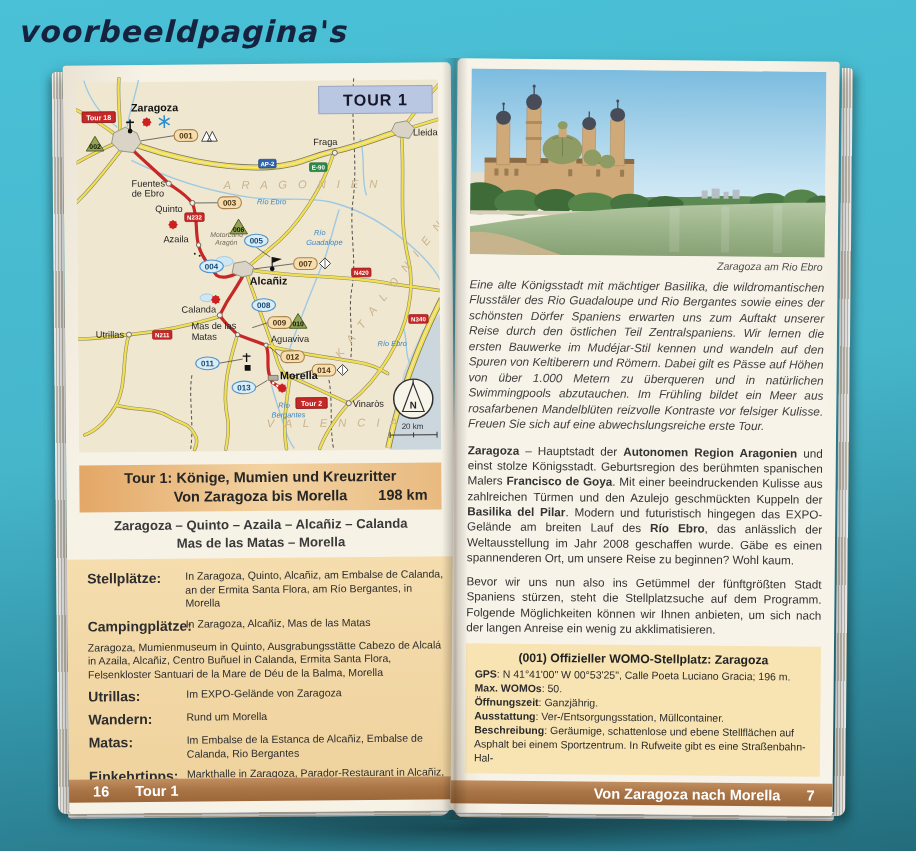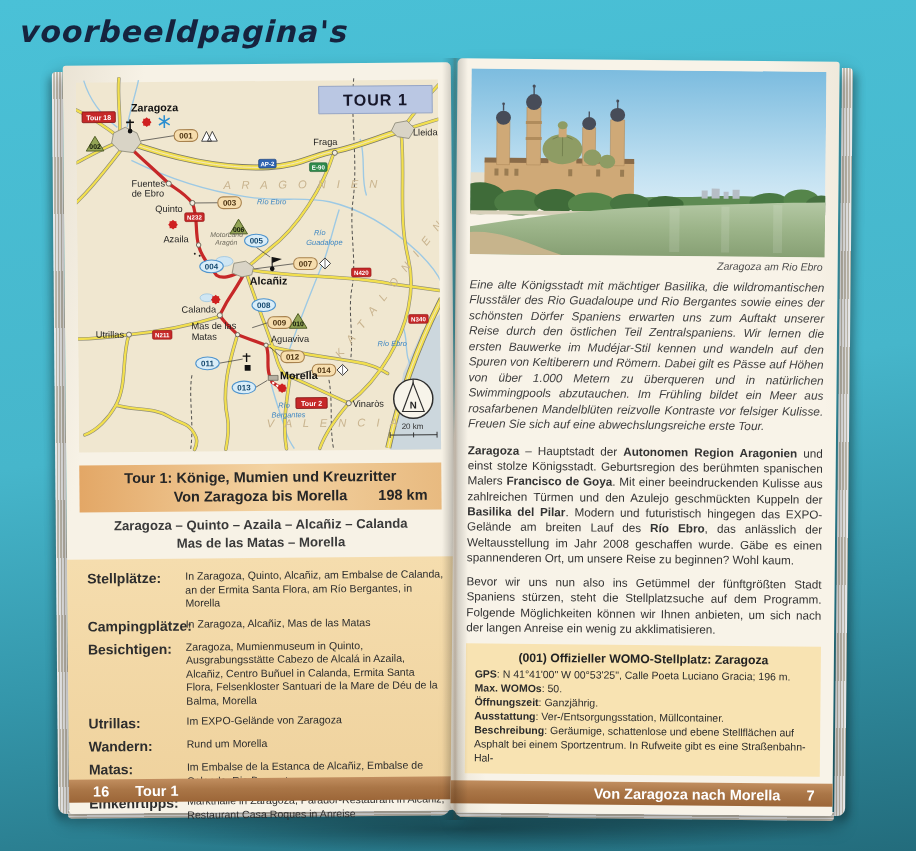--- a/index.html
+++ b/index.html
@@ -410,21 +410,20 @@
     <div class="info">
       <div class="row">
         <div class="lbl">Stellplätze:</div>
         <div class="val">In Zaragoza, Quinto, Alcañiz, am Embalse de Calanda, an der Ermita Santa Flora, am Río Bergantes, in Morella</div>
       </div>
       <div class="row">
         <div class="lbl">Campingplätze:</div>
         <div class="val">In Zaragoza, Alcañiz, Mas de las Matas</div>
       </div>
       <div class="row">
-        <div class="lbl">Besichtigen:</div>
         <div class="val">Zaragoza, Mumienmuseum in Quinto, Ausgrabungsstätte Cabezo de Alcalá in Azaila, Alcañiz, Centro Buñuel in Calanda, Ermita Santa Flora, Felsenkloster Santuari de la Mare de Déu de la Balma, Morella</div>
       </div>
       <div class="row">
         <div class="lbl">Utrillas:</div>
         <div class="val">Im EXPO-Gelände von Zaragoza</div>
       </div>
       <div class="row">
         <div class="lbl">Wandern:</div>
         <div class="val">Rund um Morella</div>
       </div>

